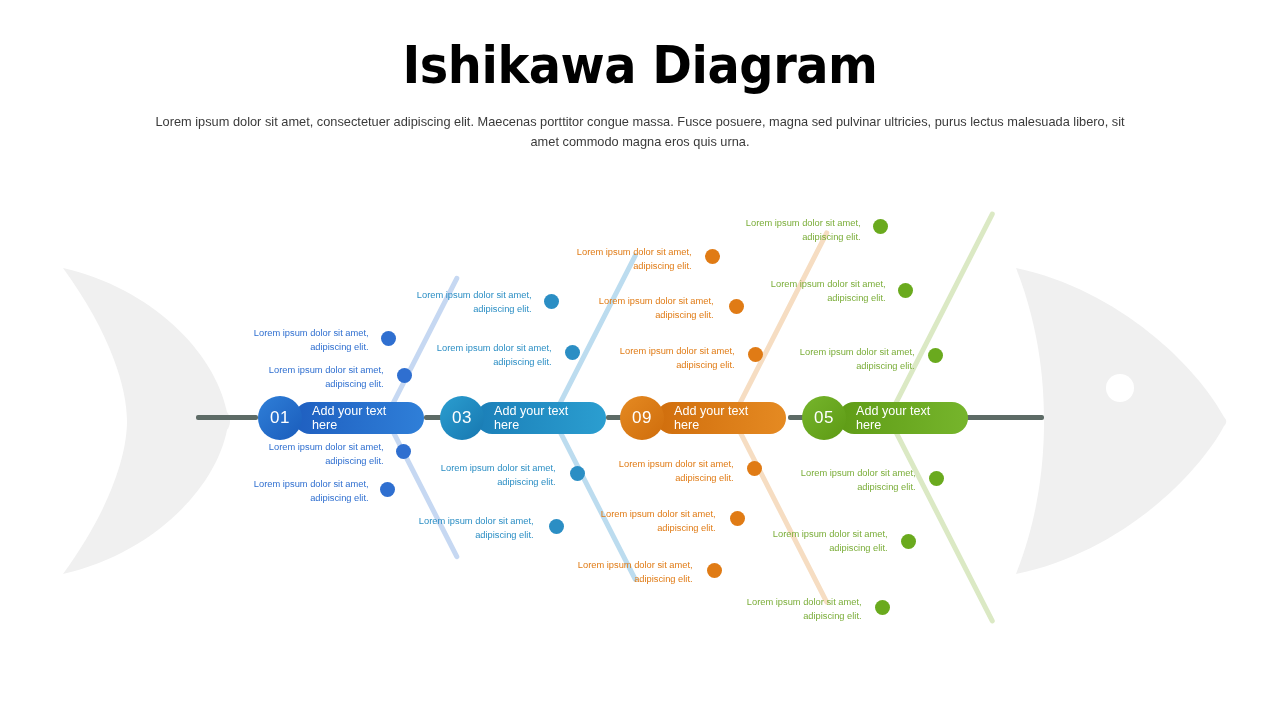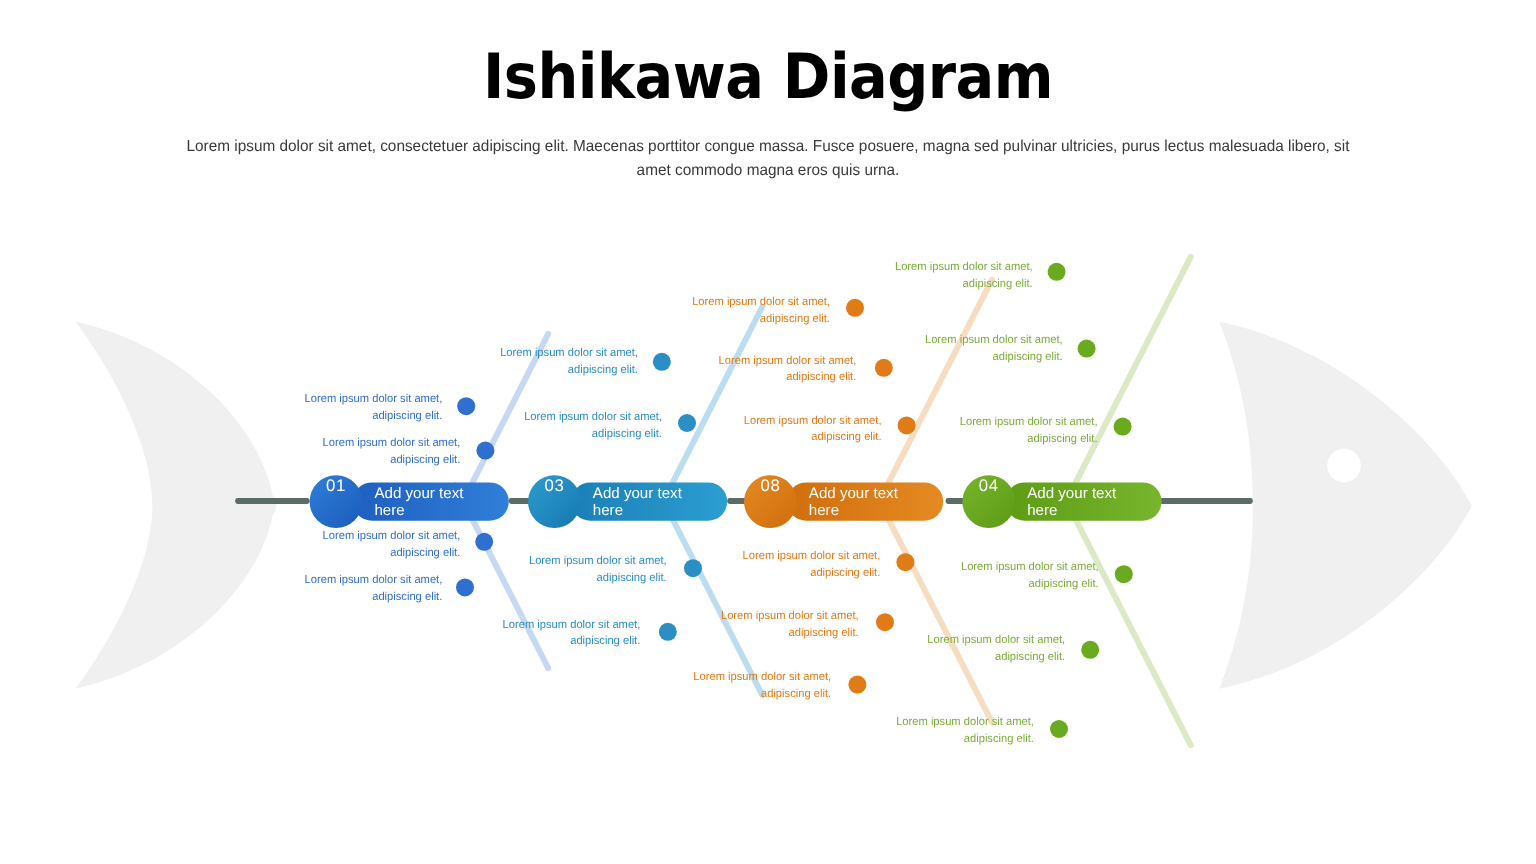--- a/index.html
+++ b/index.html
@@ -116,25 +116,25 @@
     box-sizing: border-box;
   }
   .cat-circle {
     position: absolute;
     left: 0;
     top: 0;
     width: 44px;
     height: 44px;
     border-radius: 50%;
     display: flex;
-    align-items: flex-start;
+    align-items: center;
     justify-content: center;
     color: #ffffff;
     font-family: "Liberation Sans", sans-serif;
-    font-size: 14px;
+    font-size: 17px;
     letter-spacing: 0.5px;
   }
 </style>
 </head>
 <body>
 
 <div id="slide">
 
   <div id="page-title">Ishikawa Diagram</div>
 
@@ -250,26 +250,26 @@
     <div class="cat-circle" style="background:linear-gradient(135deg,#2b9ed0,#1777b0);">
       <span>03</span>
     </div>
   </div>
 
   <div class="cat-group" style="left:620px; width:166px;">
     <div class="cat-pill" style="width:130px; background:linear-gradient(90deg,#d06e0d,#e58a22);">
       <span>Add your text here</span>
     </div>
     <div class="cat-circle" style="background:linear-gradient(135deg,#e58a22,#cf6d0c);">
-      <span>08</span>
+      <span>09</span>
     </div>
   </div>
 
   <div class="cat-group" style="left:802px; width:166px;">
     <div class="cat-pill" style="width:130px; background:linear-gradient(90deg,#5f9c16,#76b52c);">
       <span>Add your text here</span>
     </div>
     <div class="cat-circle" style="background:linear-gradient(135deg,#76b52c,#5d9a14);">
-      <span>04</span>
+      <span>05</span>
     </div>
   </div>
 
 </div>
 
 </body></html>

